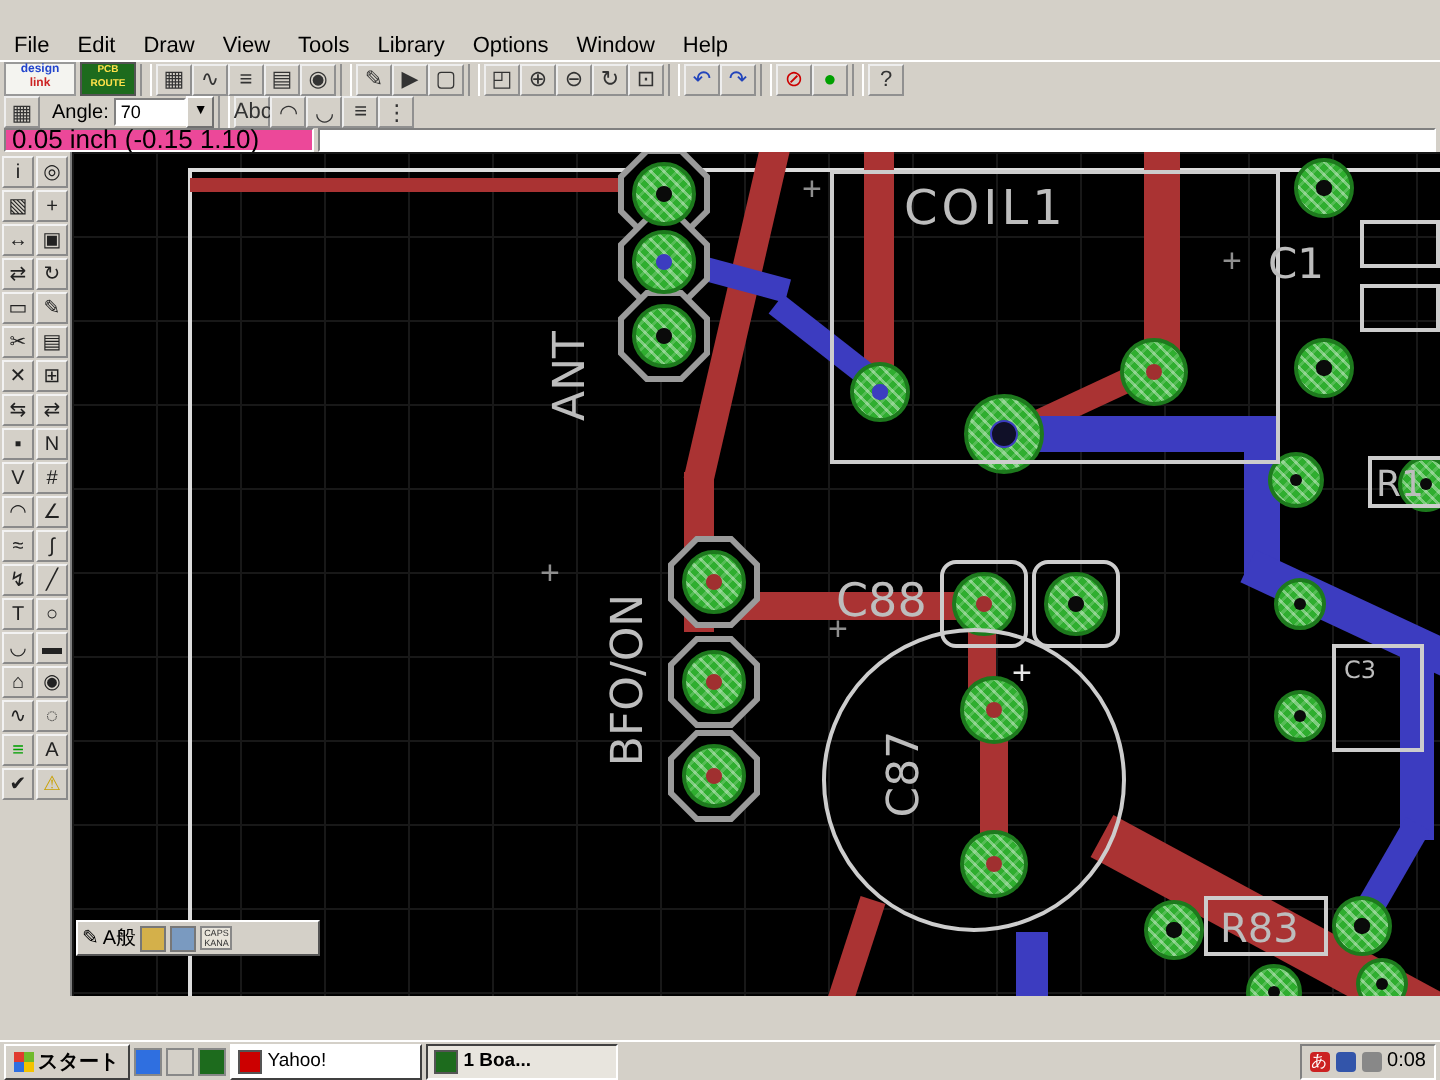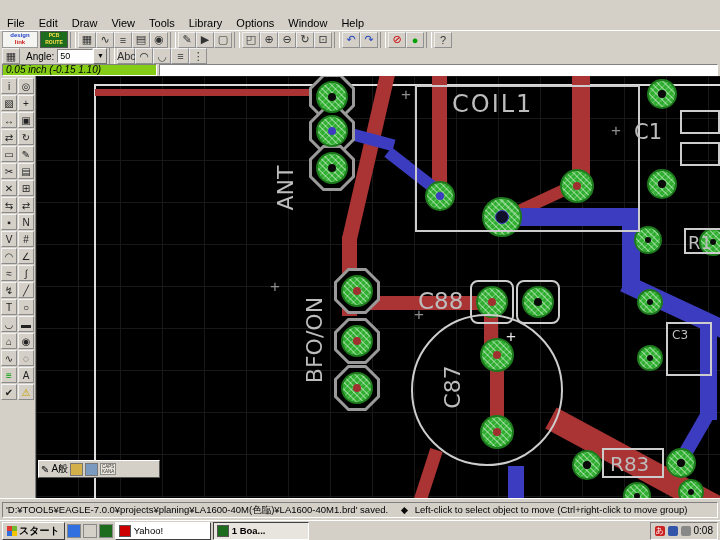--- a/index.html
+++ b/index.html
@@ -24,22 +24,22 @@
   #pcb-route{width:26px;height:15px;margin-left:2px;background:#1d6b1d;color:#ffe24a;font-size:5px;line-height:7px;font-weight:bold;text-align:center;border:1px solid #555;}
   .tbtn{width:18px;height:16px;margin:0 0;display:flex;align-items:center;justify-content:center;
     font-size:11px;color:#333;background:#d4d0c8;border:1px solid;border-color:#eee #909090 #909090 #eee;box-sizing:border-box;}
   .tbtn-sep{width:4px;height:16px;border-left:1px solid #909090;border-right:1px solid #fff;margin:0 2px;}
   #toolbar2{position:absolute;left:0;top:48px;width:720px;height:16px;background:#d4d0c8;display:flex;align-items:center;padding-left:2px;box-sizing:border-box;font-size:10px;}
   #angle-label{margin:0 3px 0 6px;}
   #angle-box{width:30px;height:12px;background:#fff;border:1px solid;border-color:#808080 #fff #fff #808080;font-size:9px;padding:0 2px;line-height:12px;}
   #angle-arrow{width:12px;height:14px;background:#d4d0c8;border:1px solid;border-color:#fff #707070 #707070 #fff;font-size:7px;text-align:center;line-height:13px;}
   
   #coordbar{position:absolute;left:0;top:64px;width:720px;height:12px;background:#d4d0c8;display:flex;align-items:center;}
-  #coord-box{width:150px;height:10px;margin-left:2px;background:#84cc16;border:1px solid;border-color:#808080 #fff #fff #808080;
-    font-size:10px;line-height:10px;padding-left:3px;white-space:nowrap;font-style:italic;}
+  #coord-box{width:150px;height:10px;margin-left:2px;background:#ec4899;border:1px solid;border-color:#808080 #fff #fff #808080;
+    font-size:13px;line-height:10px;padding-left:3px;white-space:nowrap;}
   #command-input{flex:1;height:10px;margin:0 2px;border:1px solid;border-color:#808080 #fff #fff #808080;background:#fff;font-size:9px;padding:0 2px;outline:none;}
   
   #palette{position:absolute;left:0;top:76px;width:36px;height:422px;background:#d4d0c8;border-right:1px solid #808080;
     display:grid;grid-template-columns:16px 16px;grid-auto-rows:16px;gap:1px;padding:2px 0 0 1px;box-sizing:border-box;}
   .tool-btn{display:flex;align-items:center;justify-content:center;font-size:10px;color:#222;background:#d4d0c8;
     border:1px solid;border-color:#f2f2f2 #8a8a8a #8a8a8a #f2f2f2;box-sizing:border-box;}
   
   #canvas{position:absolute;left:36px;top:76px;width:684px;height:422px;background:#000;overflow:hidden;
     background-image:linear-gradient(#181818 1px,transparent 1px),linear-gradient(90deg,#181818 1px,transparent 1px);
     background-size:42px 42px;}
@@ -135,21 +135,21 @@
         <div class="tbtn" style="color: rgb(204, 0, 0);">⊘</div>
         <div class="tbtn" style="color: rgb(0, 160, 0);">●</div>
         <div class="tbtn-sep"></div>
         <div class="tbtn">?</div>
       </div>
   </div>
 
   <div id="toolbar2">
     <div class="tbtn">▦</div>
     <span id="angle-label">Angle:</span>
-    <div id="angle-box">50</div>
+    <div id="angle-box">70</div>
     <div id="angle-arrow">▼</div>
     <div class="tbtn-sep"></div>
     <div style="display:flex">
         <div class="tbtn">Abc</div>
         <div class="tbtn">◠</div>
         <div class="tbtn">◡</div>
         <div class="tbtn">≡</div>
         <div class="tbtn">⋮</div>
       </div>
   </div>
@@ -300,27 +300,20 @@
       <span>A般</span>
       <span class="ime-sq" style="background:#d4b04a"></span>
       <span class="ime-sq" style="background:#7a9ac0"></span>
       <span id="ime-capskana">
         <span>CAPS</span>
         <span>KANA</span>
       </span>
     </div>
   </div>
 
-  <div id="statusbar">
-    <div id="status-inner">
-      <span>'D:¥TOOL5¥EAGLE-7.0.0¥projects¥planing¥LA1600-40M(色臨)¥LA1600-40M1.brd' saved.</span>
-      <span id="status-marker">◆</span>
-      <span>Left-click to select object to move (Ctrl+right-click to move group)</span>
-    </div>
-  </div>
 
   <div id="taskbar">
     <div id="start-btn">
       <span id="start-flag">
           <i></i>
           <i></i>
           <i></i>
           <i></i>
         </span>
       <span>スタート</span>

